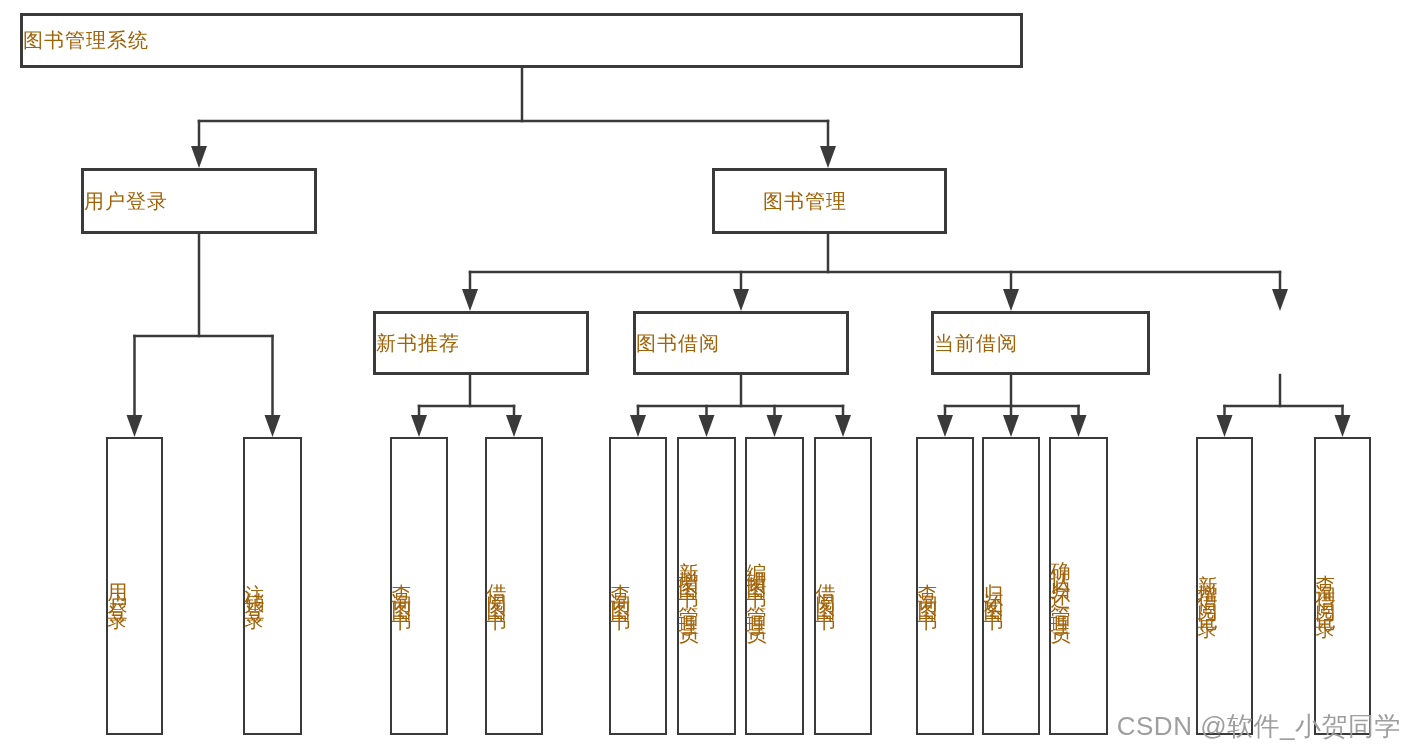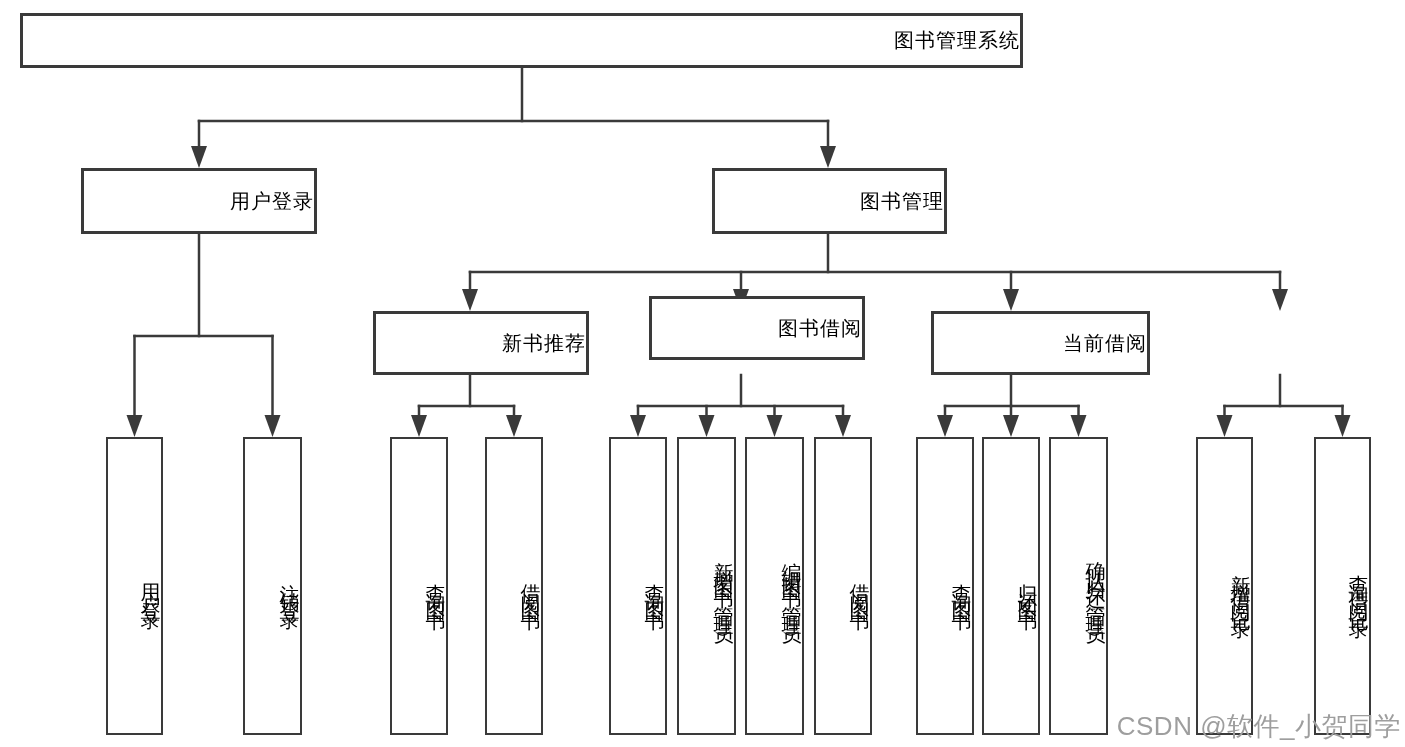--- a/index.html
+++ b/index.html
@@ -16,22 +16,22 @@
     left: 0; top: 0;
     width: 1405px; height: 747px;
   }
   .box {
     position: absolute;
     box-sizing: border-box;
     background: #ffffff;
     border: 3px solid #3a3a3a;
     display: flex;
     align-items: center;
-    justify-content: flex-end;
-    color: #000000;
+    justify-content: flex-start;
+    color: #a16207;
   }
   .h-label {
     font-size: 20px;
     letter-spacing: 1px;
     white-space: nowrap;
   }
   .leaf { border-width: 2.5px; }
   .v-label {
     writing-mode: vertical-rl;
     text-orientation: mixed;
@@ -139,21 +139,21 @@
   <div class="box" style="left:81px; top:168px; width:236px; height:66px;">
     <span class="h-label">用户登录</span>
   </div>
   <div class="box" style="left:712px; top:168px; width:235px; height:66px;padding-left:48px;">
     <span class="h-label">图书管理</span>
   </div>
 
   <div class="box" style="left:373px; top:311px; width:216px; height:64px;">
     <span class="h-label">新书推荐</span>
   </div>
-  <div class="box" style="left:633px; top:296px; width:216px; height:64px;margin-left:16px;">
+  <div class="box" style="left:633px; top:311px; width:216px; height:64px;">
     <span class="h-label">图书借阅</span>
   </div>
   <div class="box" style="left:903px; top:311px; width:219px; height:64px;margin-left:28px;">
     <span class="h-label">当前借阅</span>
   </div>
 
   <div class="box leaf" style="left:106px; top:437px; width:57px; height:298px;">
     <span class="v-label">用户登录</span>
   </div>
   <div class="box leaf" style="left:243px; top:437px; width:59px; height:298px;">

